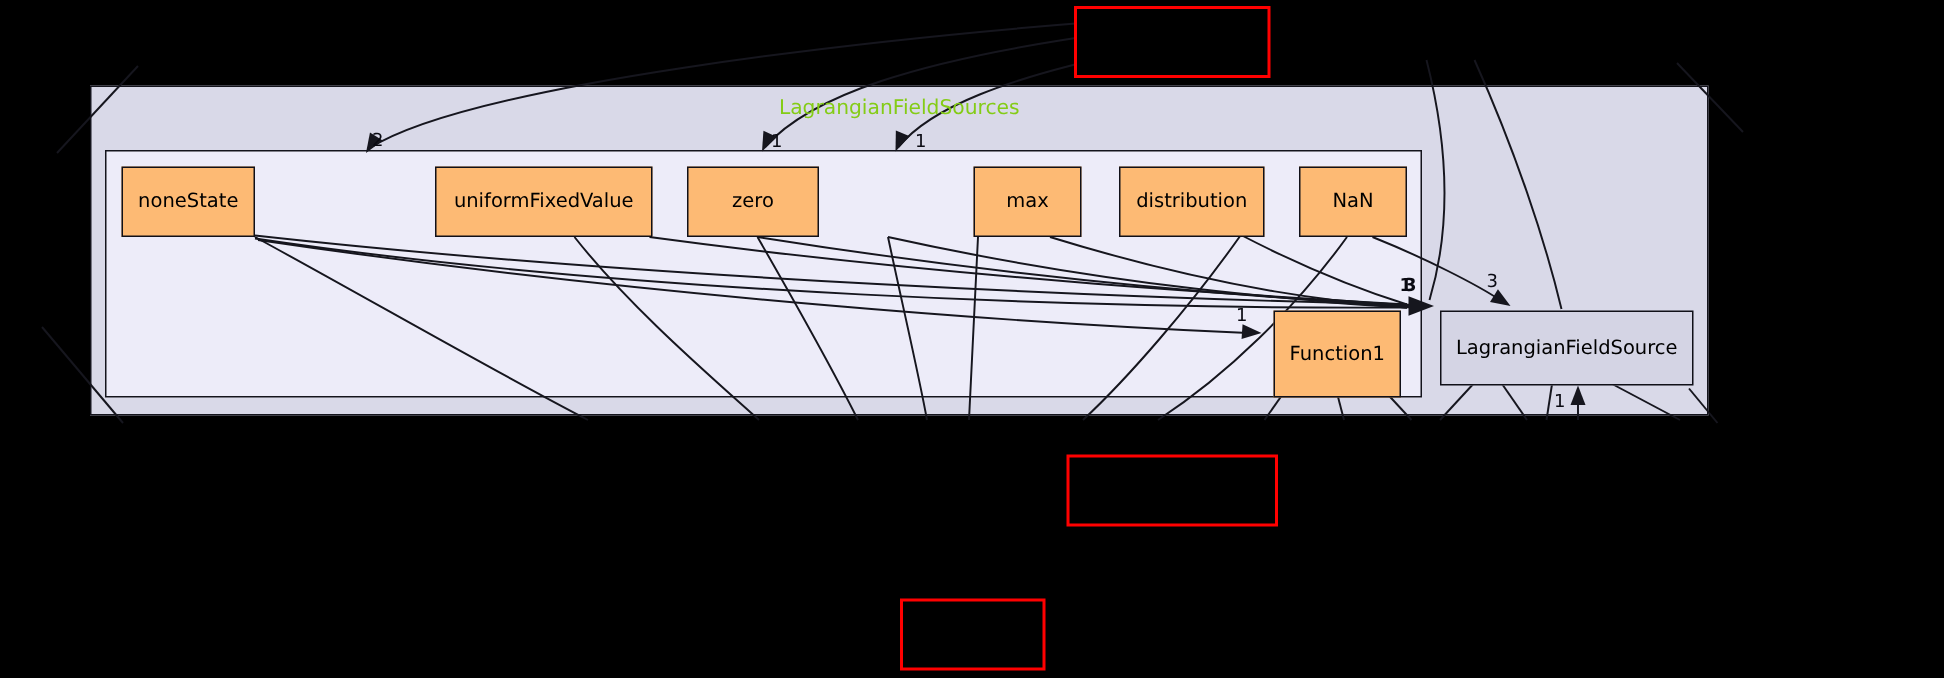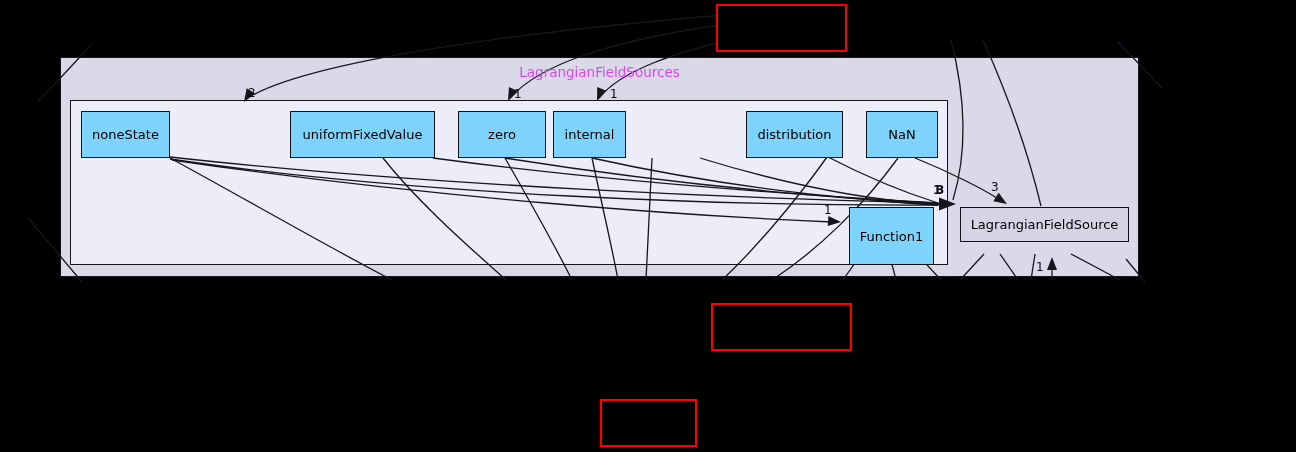--- a/index.html
+++ b/index.html
@@ -10,35 +10,35 @@
     font-family: "DejaVu Sans", "Liberation Sans", sans-serif;
   }
   .stage { position: relative; width: 1296px; height: 452px; background: #000; }
 
   .outer-cluster {
     position: absolute; left: 60px; top: 57px; width: 1079px; height: 220px;
     background: #d9d9e8; border: 1.4px solid #14141c; box-sizing: border-box; z-index: 1;
   }
   .cluster-title {
     position: absolute; left: 60px; top: 64px; width: 1079px; height: 18px;
-    text-align: center; font-size: 13.5px; color: #d946ef; z-index: 5;
+    text-align: center; font-size: 13.5px; color: #84cc16; z-index: 5;
   }
   .inner-cluster {
     position: absolute; left: 70px; top: 100px; width: 878px; height: 165px;
     background: #edecf9; border: 1.3px solid #14141c; box-sizing: border-box; z-index: 2;
   }
 
   svg.edges { position: absolute; left: 0; top: 0; z-index: 3; pointer-events: none; }
   svg.edges path { fill: none; stroke: #16161e; stroke-width: 1.3; }
   svg.edges path.thick { stroke-width: 3; }
   svg.edges polygon { fill: #16161e; stroke: none; }
 
   .node {
     position: absolute; box-sizing: border-box; z-index: 4;
-    background: #7dd3fc; border: 1.3px solid #101018;
+    background: #fdba74; border: 1.3px solid #101018;
     display: flex; align-items: center; justify-content: center;
     font-size: 13px; color: #000; white-space: nowrap; cursor: pointer;
   }
   .node.plain { background: transparent; border: none; z-index: 4; cursor: pointer; }
   .node.current { background: #d4d4e4; border: 1.4px solid #101018; }
 
   .ext-box {
     position: absolute; box-sizing: border-box; z-index: 4;
     background: #000; border: 2px solid #ff0000; cursor: pointer;
   }
@@ -50,21 +50,21 @@
   
   #n-noneState        { left: 81px;  top: 111px; width: 89px;  height: 47px; }
   #n-derived          { left: 190px; top: 111px; width: 110px; height: 47px; }
   #n-uniformFixedValue{ left: 290px; top: 111px; width: 145px; height: 47px; }
   #n-zero             { left: 458px; top: 111px; width: 88px;  height: 47px; }
   #n-internal         { left: 553px; top: 111px; width: 73px;  height: 47px; }
   #n-max              { left: 649px; top: 111px; width: 72px;  height: 47px; }
   #n-distribution     { left: 746px; top: 111px; width: 97px;  height: 47px; }
   #n-NaN              { left: 866px; top: 111px; width: 72px;  height: 47px; }
   #n-Function1        { left: 849px; top: 207px; width: 85px;  height: 58px; }
-  #n-LagrangianFieldSource { left: 960px; top: 207px; width: 169px; height: 35px; }
+  #n-LagrangianFieldSource { left: 960px; top: 207px; width: 169px; height: 50px; }
 
   #ext-top    { left: 716px; top: 4px;   width: 131px; height: 48px; }
   #ext-middle { left: 711px; top: 303px; width: 141px; height: 48px; }
   #ext-bottom { left: 600px; top: 399px; width: 97px;  height: 48px; }
 
   #el-derived  { left: 248px;  top: 87px;  }
   #el-zero     { left: 514px;  top: 88px;  }
   #el-internal { left: 610px;  top: 88px;  }
   #el-lfs-diag { left: 991px;  top: 181px; }
   #el-bundle-a { left: 936px;  top: 184px; font-weight: bold; }
@@ -129,21 +129,21 @@
 
     <path d="M 951,40 C 965,95 968,150 953,200"></path>
     <path d="M 983,40 C 1010,100 1030,160 1041,206"></path>
     <path d="M 1118,42 L 1162,88"></path>
     <path d="M 38,102 L 92,44"></path>
   </svg>
 
   <div class="node" id="n-noneState">noneState</div>
   <div class="node" id="n-uniformFixedValue">uniformFixedValue</div>
   <div class="node" id="n-zero">zero</div>
-  <div class="node" id="n-internal">internal</div>
+  <div class="node" id="n-max">max</div>
   <div class="node" id="n-NaN">NaN</div>
   <div class="node" id="n-distribution">distribution</div>
   <div class="node" id="n-Function1">Function1</div>
 
   <div class="node current" id="n-LagrangianFieldSource">LagrangianFieldSource</div>
 
   <div class="ext-box" id="ext-top"></div>
   <div class="ext-box" id="ext-middle"></div>
   <div class="ext-box" id="ext-bottom"></div>
 

